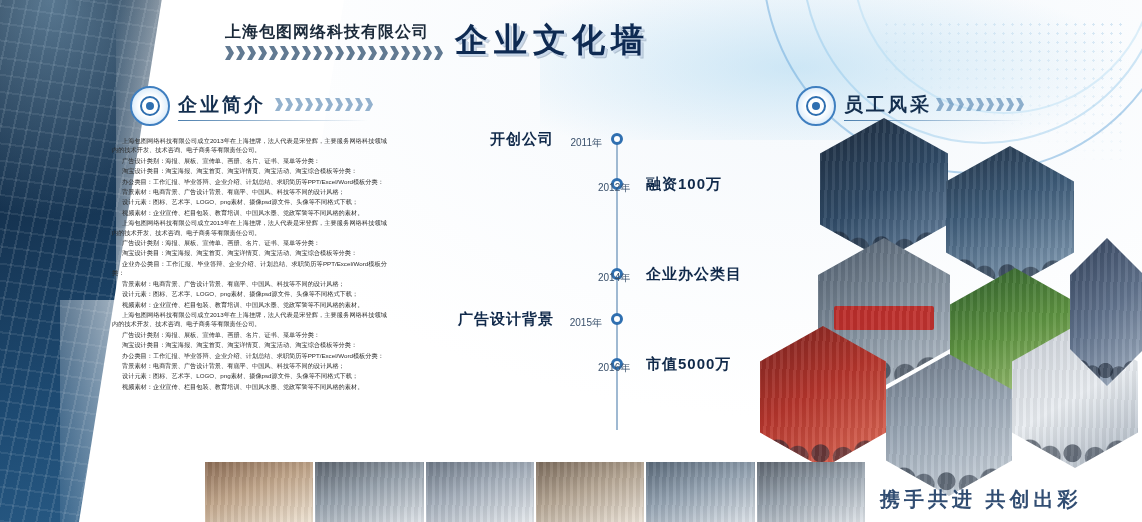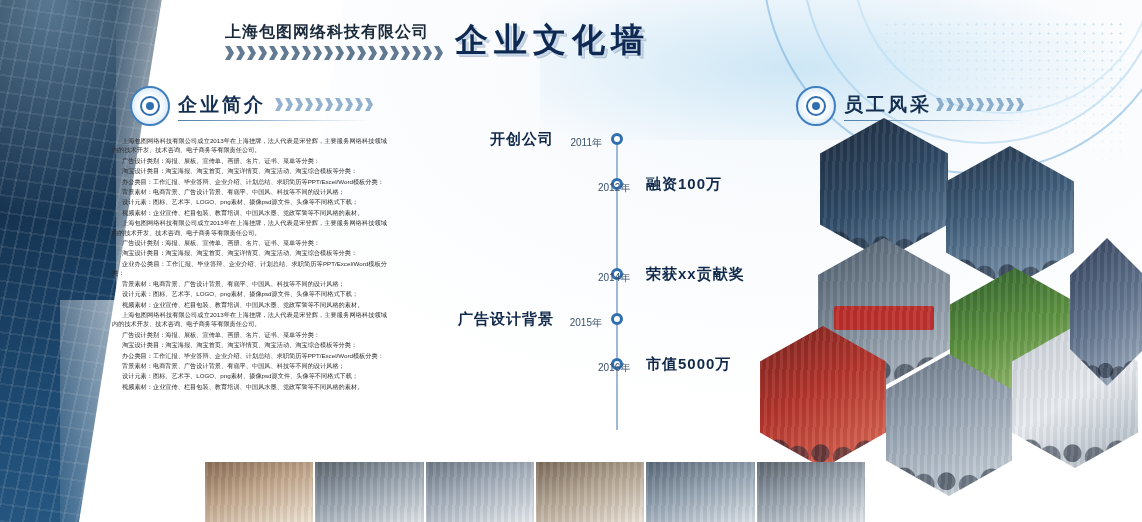--- a/index.html
+++ b/index.html
@@ -247,21 +247,21 @@
         <span class="tl-label">开创公司</span>
         <span class="tl-year">2011年</span>
       </div>
       <div class="tl-item tl-right" style="left: 0px; top: 45px; width: 260px;">
         <span class="tl-dot" style="top: 3px;"></span>
         <span class="tl-label">融资100万</span>
         <span class="tl-year">2012年</span>
       </div>
       <div class="tl-item tl-right" style="left: 0px; top: 135px; width: 260px;">
         <span class="tl-dot" style="top: 3px;"></span>
-        <span class="tl-label">荣获xx贡献奖</span>
+        <span class="tl-label">企业办公类目</span>
         <span class="tl-year">2014年</span>
       </div>
       <div class="tl-item tl-left" style="left: 0px; top: 180px; width: 260px;">
         <span class="tl-dot" style="top: 3px;"></span>
         <span class="tl-label">广告设计背景</span>
         <span class="tl-year">2015年</span>
       </div>
       <div class="tl-item tl-right" style="left: 0px; top: 225px; width: 260px;">
         <span class="tl-dot" style="top: 3px;"></span>
         <span class="tl-label">市值5000万</span>
@@ -327,13 +327,14 @@
         <div class="ph p-room4"></div>
       </div>
       <div class="cell">
         <div class="ph p-room5"></div>
       </div>
       <div class="cell">
         <div class="ph p-room2"></div>
       </div>
     </div>
 
+  <div class="slogan">携手共进  共创出彩</div>
 </div>
 
 </body></html>

